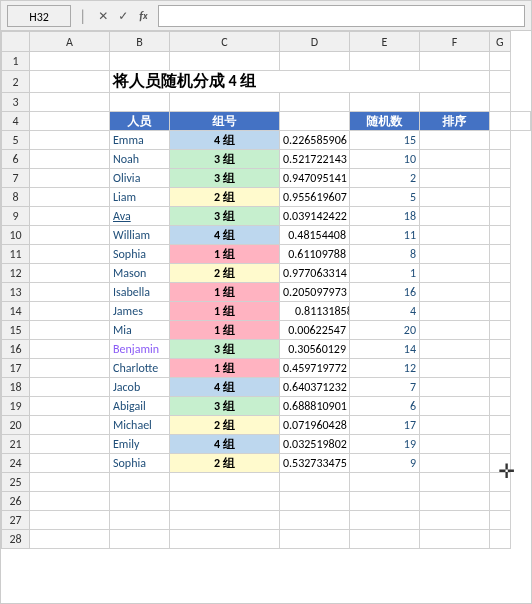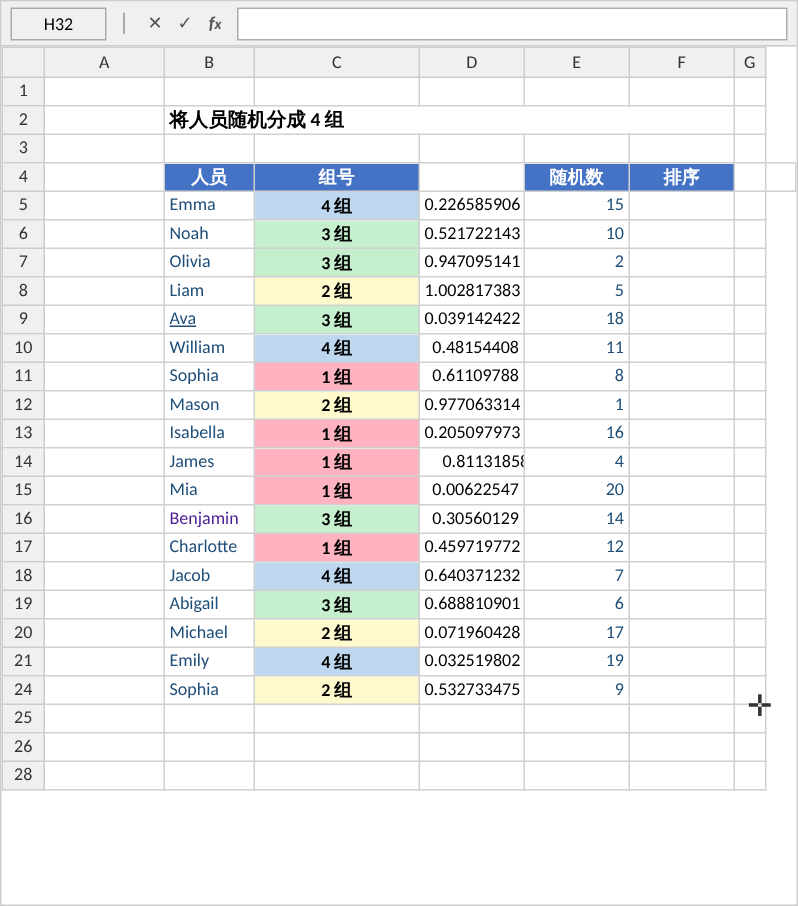--- a/index.html
+++ b/index.html
@@ -110,21 +110,21 @@
     .cell-name { text-align: left; color: #1F4E79; font-weight: normal; }
     .cell-group { text-align: center; font-weight: bold; }
     .cell-rank { text-align: right; color: #1F4E79; }
 
     .bg-group1 { background-color: #FFB3C1; }
     .bg-group2 { background-color: #FFFACD; }
     .bg-group3 { background-color: #C6EFCE; }
     .bg-group4 { background-color: #BDD7EE; }
 
     .title-cell {
-      font-size: 13px;
+      font-size: 16px;
       font-weight: bold;
       color: #000;
     }
 
     .spreadsheet-scroll {
       overflow: auto;
       flex: 1;
       position: relative;
     }
   </style>
@@ -233,21 +233,21 @@
             <td style="text-align: right;">0.947095141</td>
             <td class="cell-rank" style="text-align: right; color: rgb(31, 78, 121);">2</td>
             <td></td>
             <td></td>
           </tr>
           <tr>
             <td class="row-header">8</td>
             <td></td>
             <td class="cell-name" style="color: rgb(31, 78, 121);">Liam</td>
             <td class="cell-group bg-group2" style="text-align: center; font-weight: bold;">2 组</td>
-            <td style="text-align: right;">1.002817383</td>
+            <td style="text-align: right;">0.955619607</td>
             <td class="cell-rank" style="text-align: right; color: rgb(31, 78, 121);">5</td>
             <td></td>
             <td></td>
           </tr>
           <tr>
             <td class="row-header">9</td>
             <td></td>
             <td class="cell-name" style="color: rgb(31, 78, 121); text-decoration: underline;">Ava</td>
             <td class="cell-group bg-group3" style="text-align: center; font-weight: bold;">3 组</td>
             <td style="text-align: right;">0.039142422</td>
@@ -311,21 +311,21 @@
             <td class="cell-name" style="color: rgb(31, 78, 121);">Mia</td>
             <td class="cell-group bg-group1" style="text-align: center; font-weight: bold;">1 组</td>
             <td style="text-align: right;">0.00622547</td>
             <td class="cell-rank" style="text-align: right; color: rgb(31, 78, 121);">20</td>
             <td></td>
             <td></td>
           </tr>
           <tr>
             <td class="row-header">16</td>
             <td></td>
-            <td class="cell-name" style="color: #4c1d95; margin-left: 20px;">Benjamin</td>
+            <td class="cell-name" style="color: #8b5cf6; margin-left: 20px;">Benjamin</td>
             <td class="cell-group bg-group3" style="text-align: center; font-weight: bold;">3 组</td>
             <td style="text-align: right;">0.30560129</td>
             <td class="cell-rank" style="text-align: right; color: rgb(31, 78, 121);">14</td>
             <td></td>
             <td></td>
           </tr>
           <tr>
             <td class="row-header">17</td>
             <td></td>
             <td class="cell-name" style="color: rgb(31, 78, 121);">Charlotte</td>
@@ -390,20 +390,30 @@
             <td></td>
             <td></td>
             <td></td>
             <td></td>
             <td></td>
             <td></td>
             <td></td>
           </tr>
           <tr>
             <td class="row-header">26</td>
+            <td></td>
+            <td></td>
+            <td></td>
+            <td></td>
+            <td></td>
+            <td></td>
+            <td></td>
+          </tr>
+          <tr>
+            <td class="row-header">27</td>
             <td></td>
             <td></td>
             <td></td>
             <td></td>
             <td></td>
             <td></td>
             <td></td>
           </tr>
           <tr>
             <td class="row-header">28</td>

